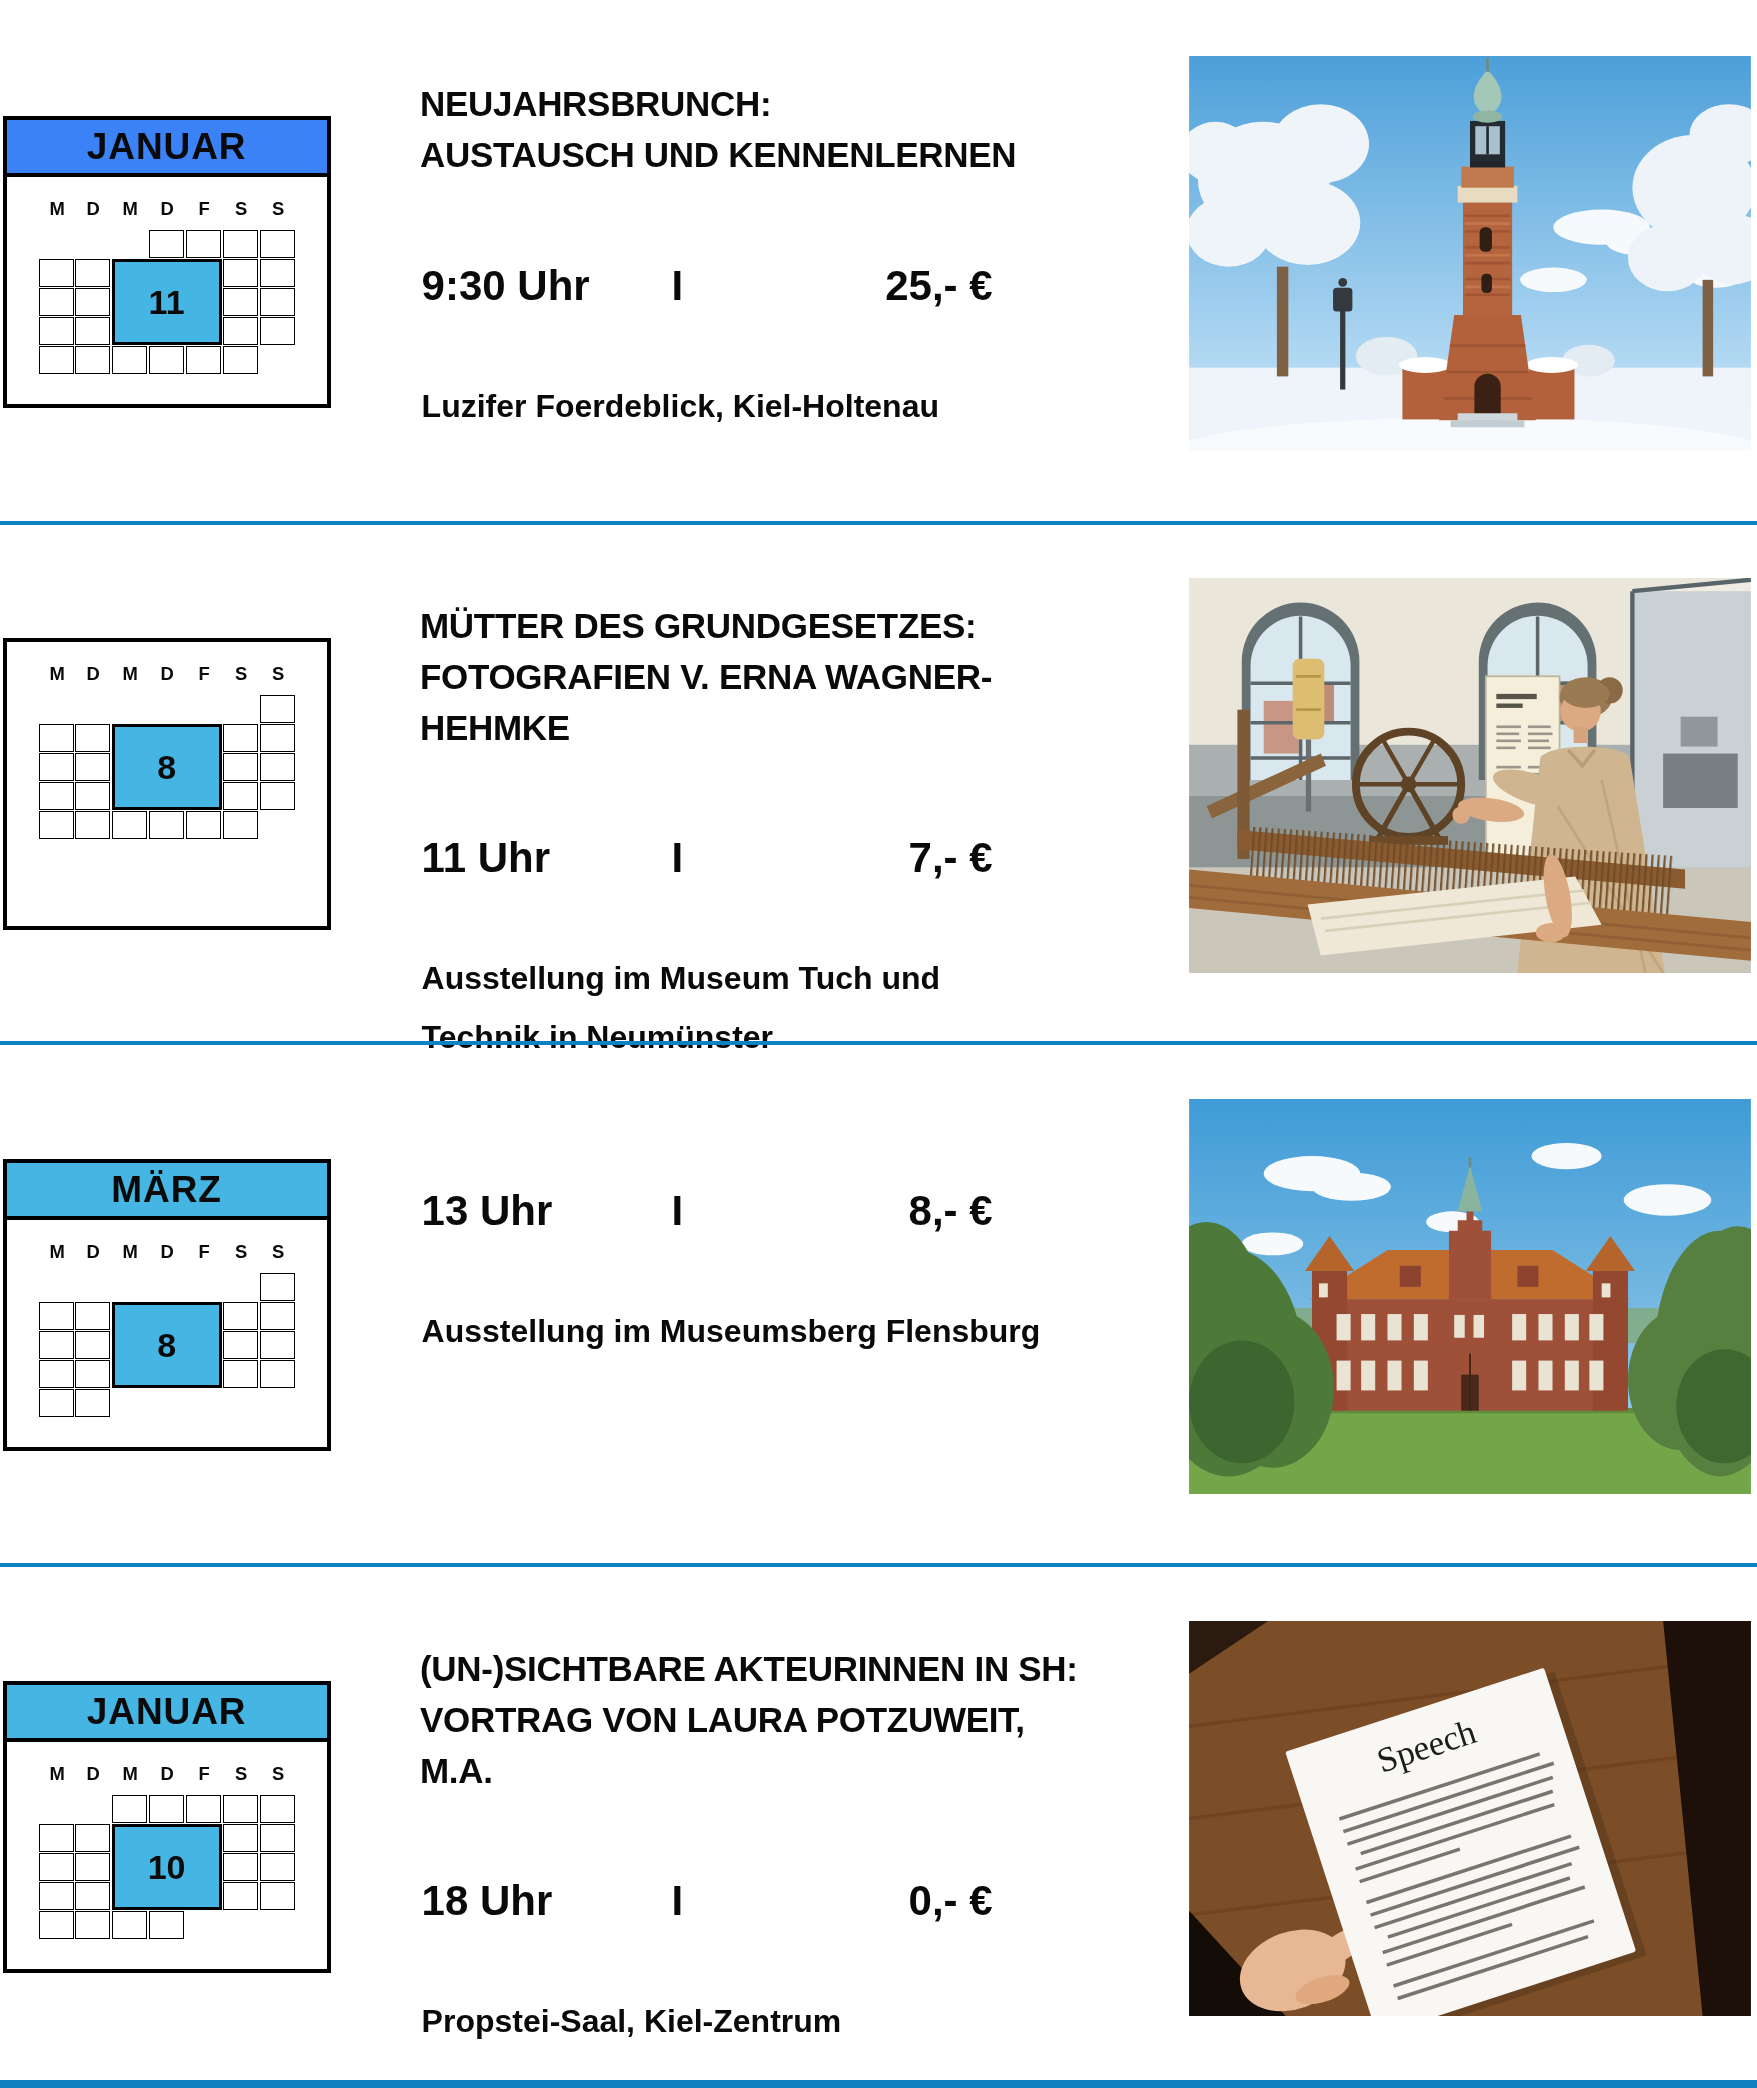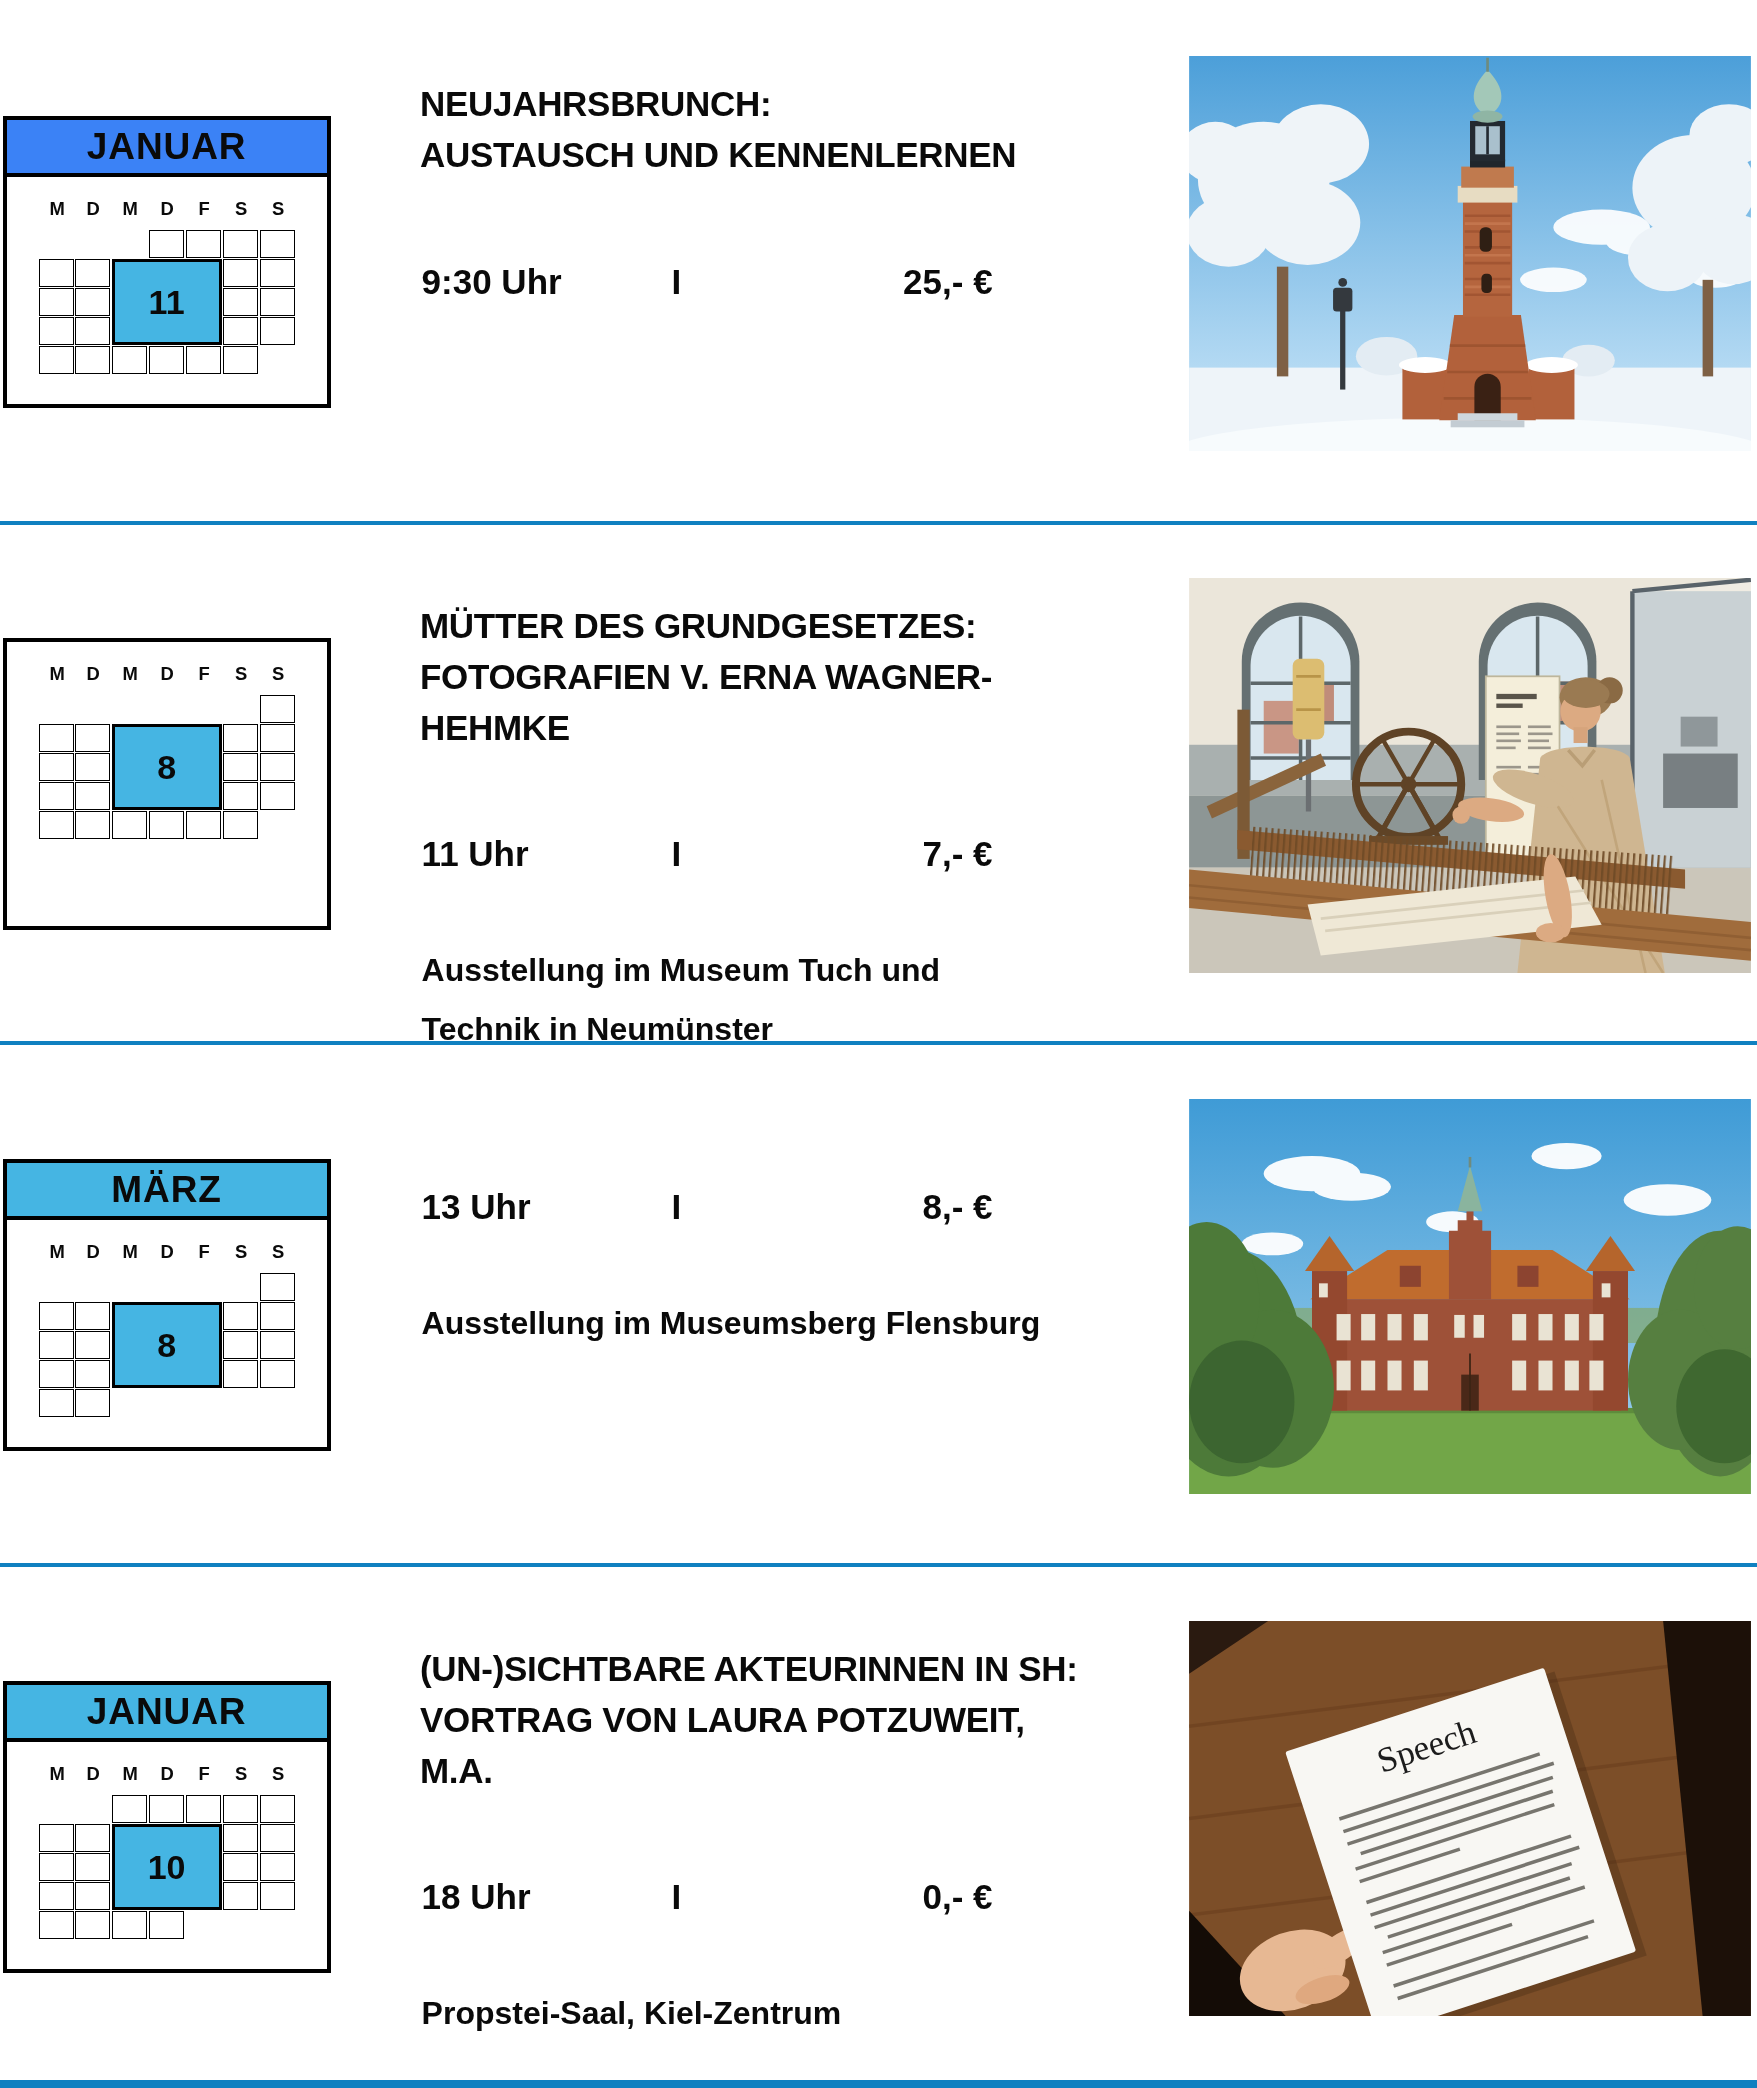--- a/index.html
+++ b/index.html
@@ -29,21 +29,21 @@
   .cal-highlight{position:absolute;left:105px;top:82px;width:104px;height:80px;
     border:3.5px solid #000;background:#45b5e3;z-index:2;
     display:flex;align-items:center;justify-content:center;
     font-size:34px;font-weight:bold;}
 
   
   .content{position:absolute;left:404px;top:63px;width:702px;}
   .title{margin:16px;font-size:35px;font-weight:bold;line-height:1.45;
     letter-spacing:-0.3px;white-space:pre-line;}
   .timerow{display:flex;margin-top:81px;padding-left:17.6px;
-    font-size:35px;font-weight:bold;}
+    font-size:42px;font-weight:bold;}
   .time{width:250px;}
   .sep{width:202px;}
   .price{width:119px;text-align:right;}
   .location{margin-top:67px;padding-left:17.6px;font-size:32px;font-weight:bold;
     line-height:1.85;white-space:pre-line;}
 
   
   .photo{position:absolute;left:1189px;top:56px;width:562px;height:395px;overflow:hidden;}
   .photo svg{display:block;}
 </style>
@@ -89,20 +89,21 @@
         </div>
     </div>
     <div class="content">
       <h2 class="title">NEUJAHRSBRUNCH:
 AUSTAUSCH UND KENNENLERNEN</h2>
       <div class="timerow">
         <span class="time">9:30 Uhr</span>
         <span class="sep">I</span>
         <span class="price">25,- €</span>
       </div>
+      <div class="location">Luzifer Foerdeblick, Kiel-Holtenau</div>
     </div>
     <div class="photo">
       <svg viewBox="0 0 640 450" width="562" height="395">
         <defs>
           <linearGradient id="sky1" x1="0" y1="0" x2="0" y2="1">
             <stop offset="0" stop-color="#4c9fd9"></stop>
               <stop offset="1" stop-color="#cfe9fa"></stop>
           </linearGradient>
         </defs>
         <rect width="640" height="450" fill="url(#sky1)"></rect>

